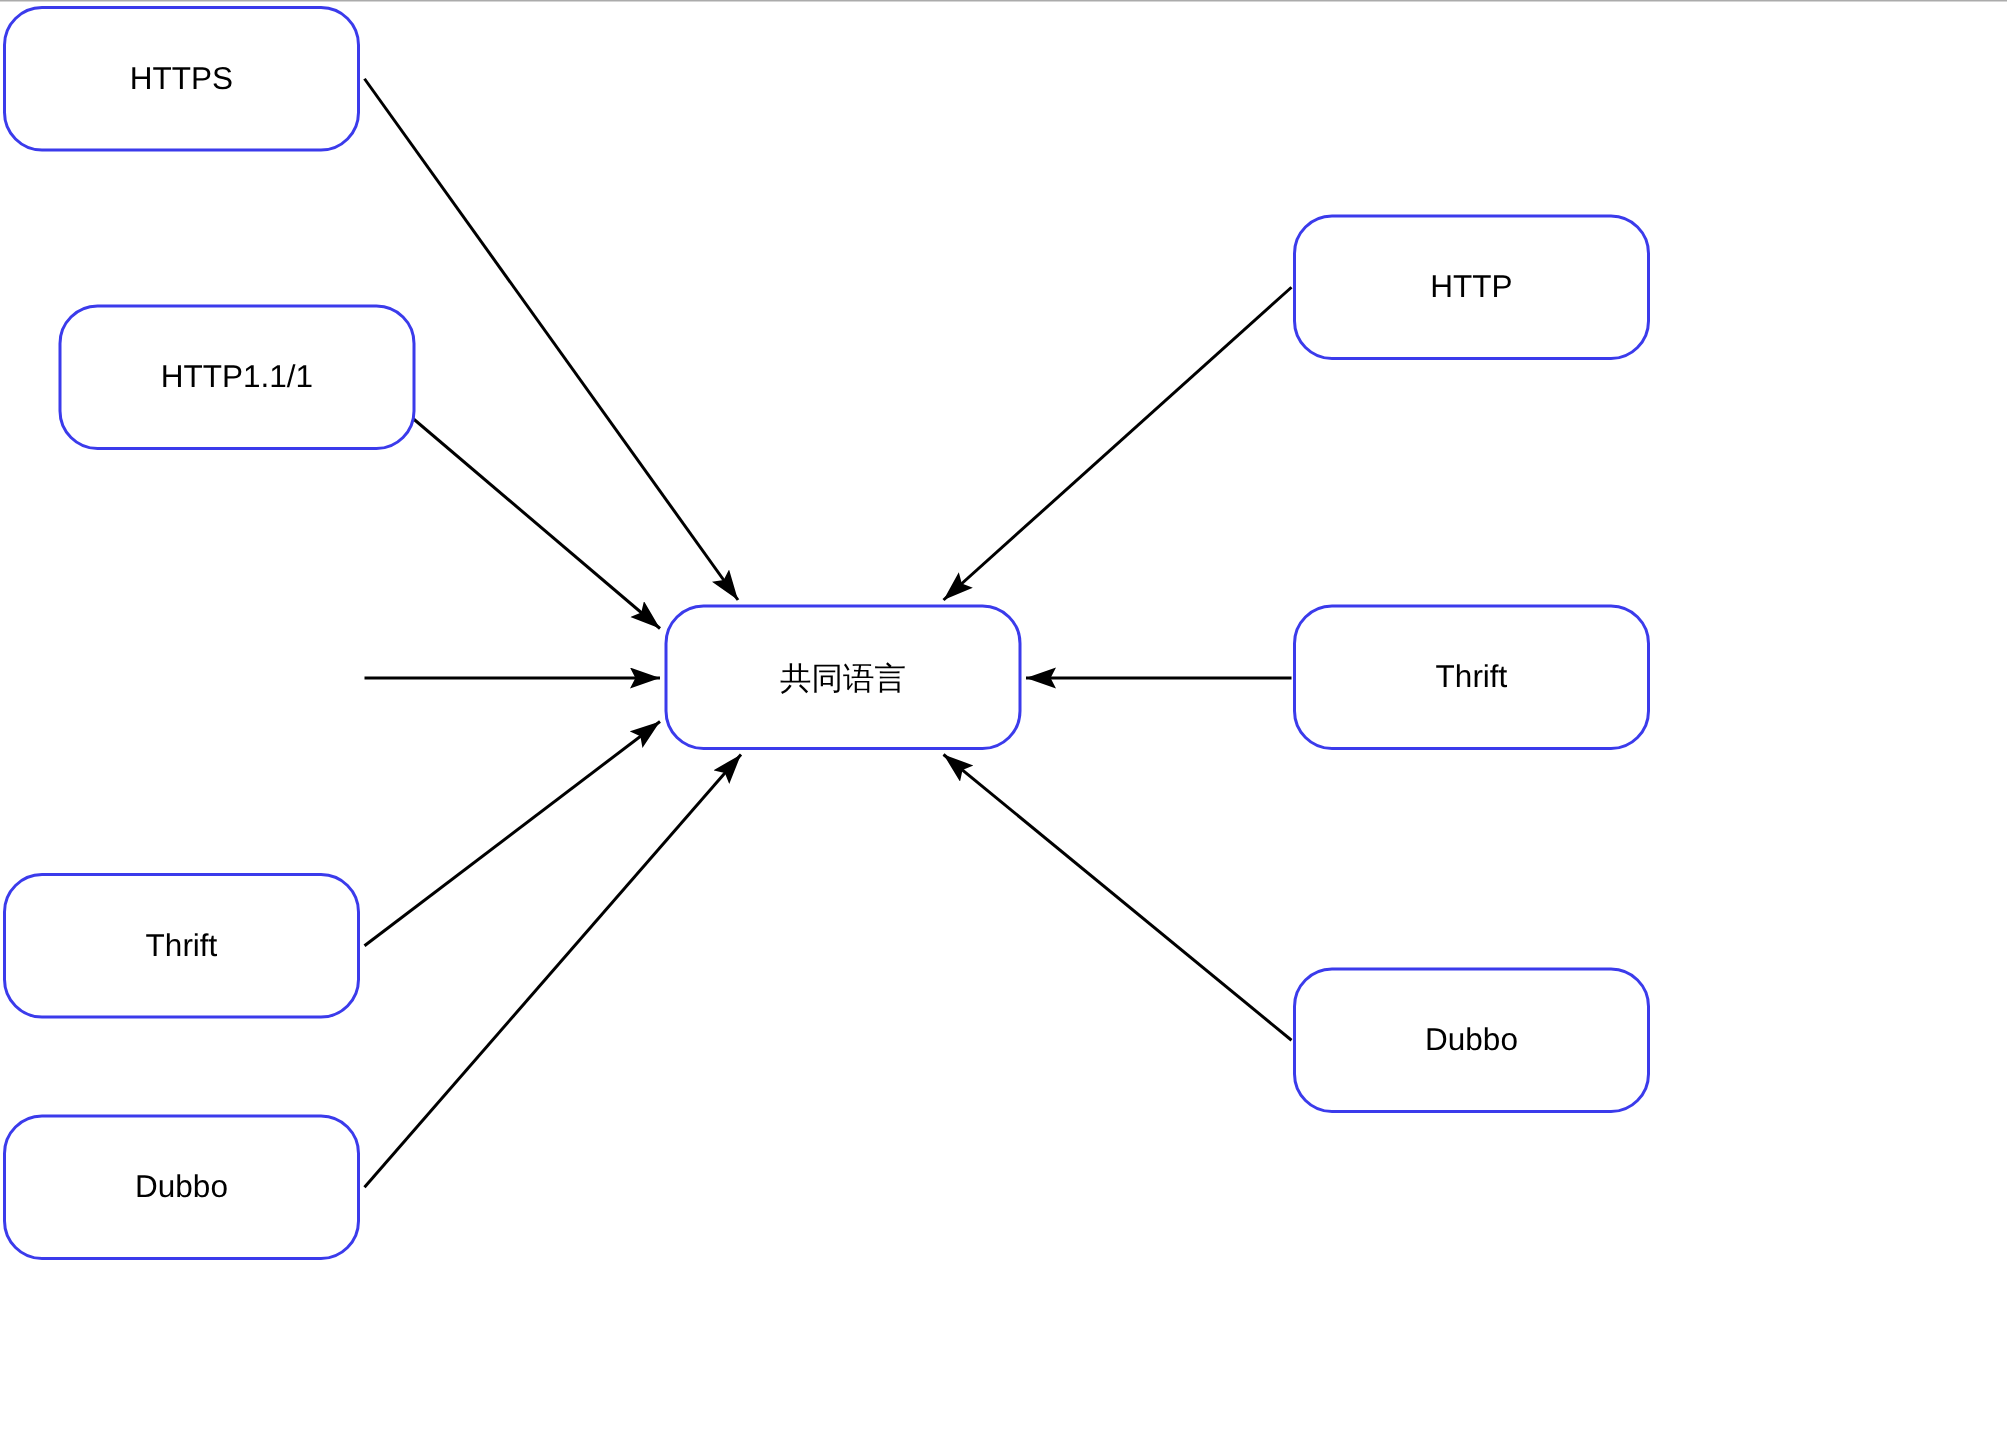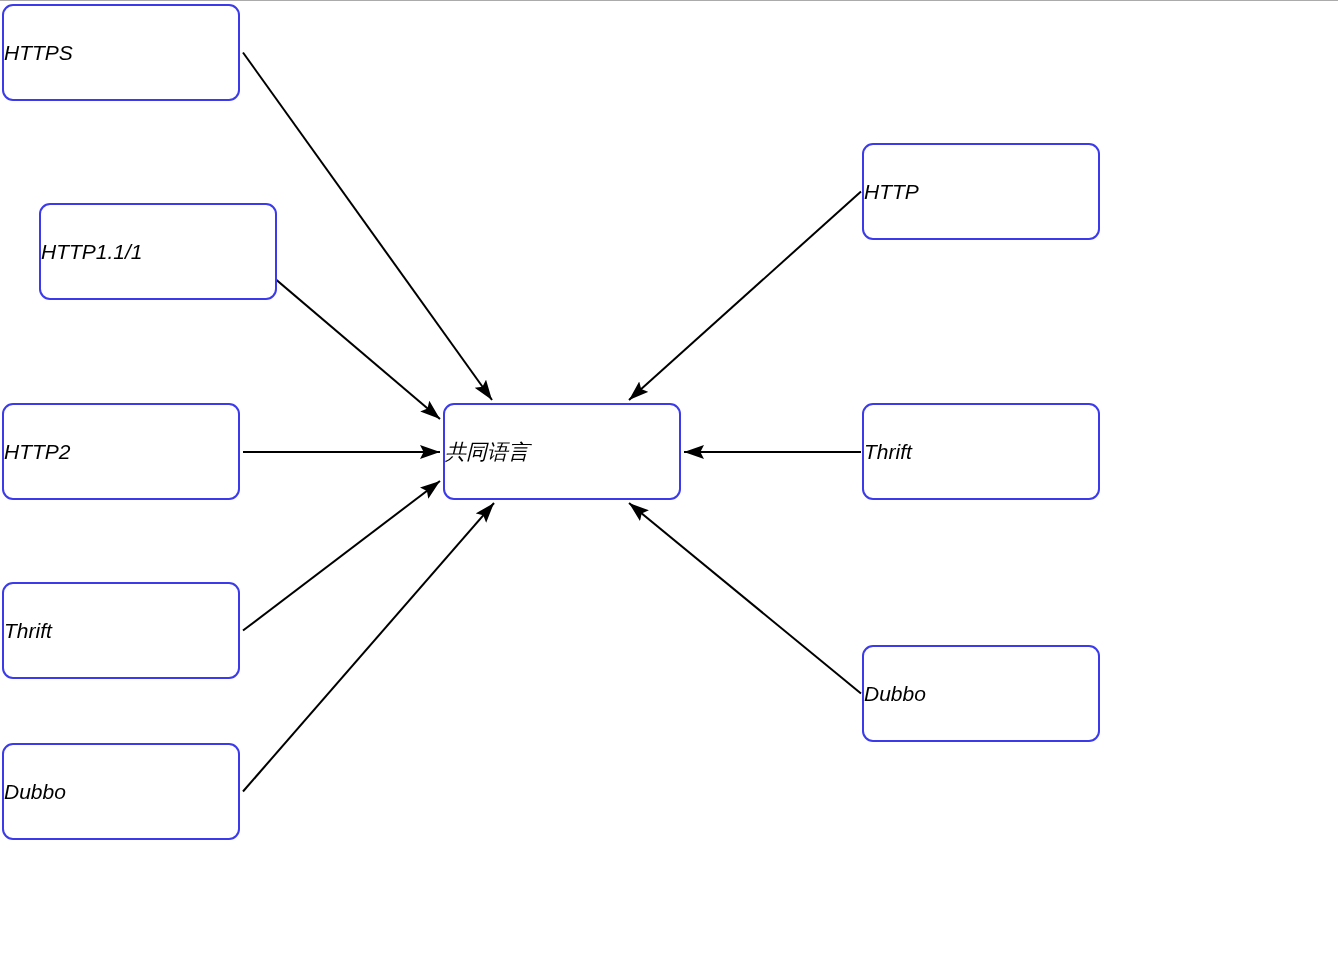--- a/index.html
+++ b/index.html
@@ -36,25 +36,24 @@
   .arrows marker path {
     fill: var(--arrow, #000000);
   }
   .node {
     position: absolute;
     width: 238px;
     height: 97px;
     box-sizing: border-box;
     background: var(--node-fill, #ffffff);
     border: 2px solid var(--node-border, #3b3beb);
-    border-radius: 11px;
+    border-radius: 26px;
     display: flex;
     align-items: center;
-    justify-content: flex-start;
-    font-style: italic;
+    justify-content: center;
   }
   .node-label {
     font-size: 21px;
     color: var(--text, #000000);
     white-space: nowrap;
   }
   
   .n-left-0  { left: 2px;   top: 4px;   }
   .n-left-1  { left: 2px;   top: 203px; margin-left: 37px; }
   .n-left-2  { left: 2px;   top: 403px; }
@@ -87,23 +86,20 @@
     <line x1="861" y1="452" x2="684" y2="452" marker-end="url(#arrowhead)"></line>
     <line x1="861" y1="693.5" x2="629" y2="503" marker-end="url(#arrowhead)"></line>
   </svg>
 
   <div class="node n-left-0">
     <span class="node-label">HTTPS</span>
   </div>
   <div class="node n-left-1">
     <span class="node-label">HTTP1.1/1</span>
   </div>
-  <div class="node n-left-2">
-    <span class="node-label">HTTP2</span>
-  </div>
   <div class="node n-left-3">
     <span class="node-label">Thrift</span>
   </div>
   <div class="node n-left-4">
     <span class="node-label">Dubbo</span>
   </div>
 
   <div class="node n-right-0">
     <span class="node-label">HTTP</span>
   </div>

